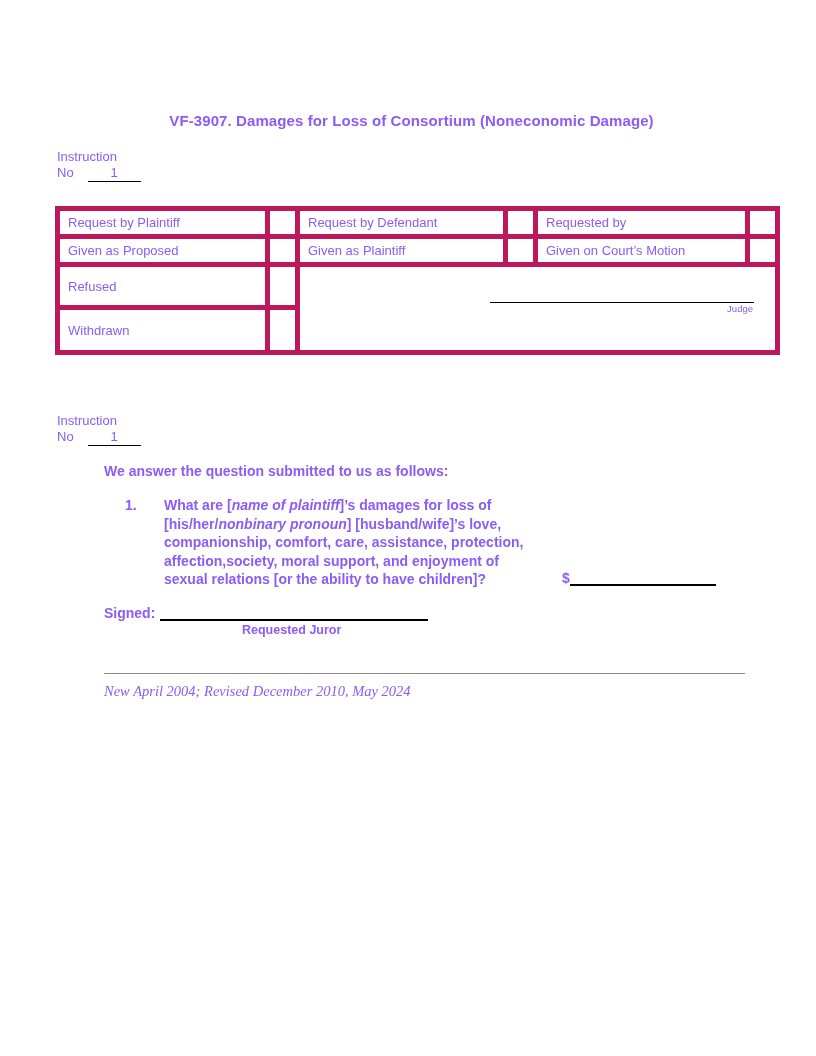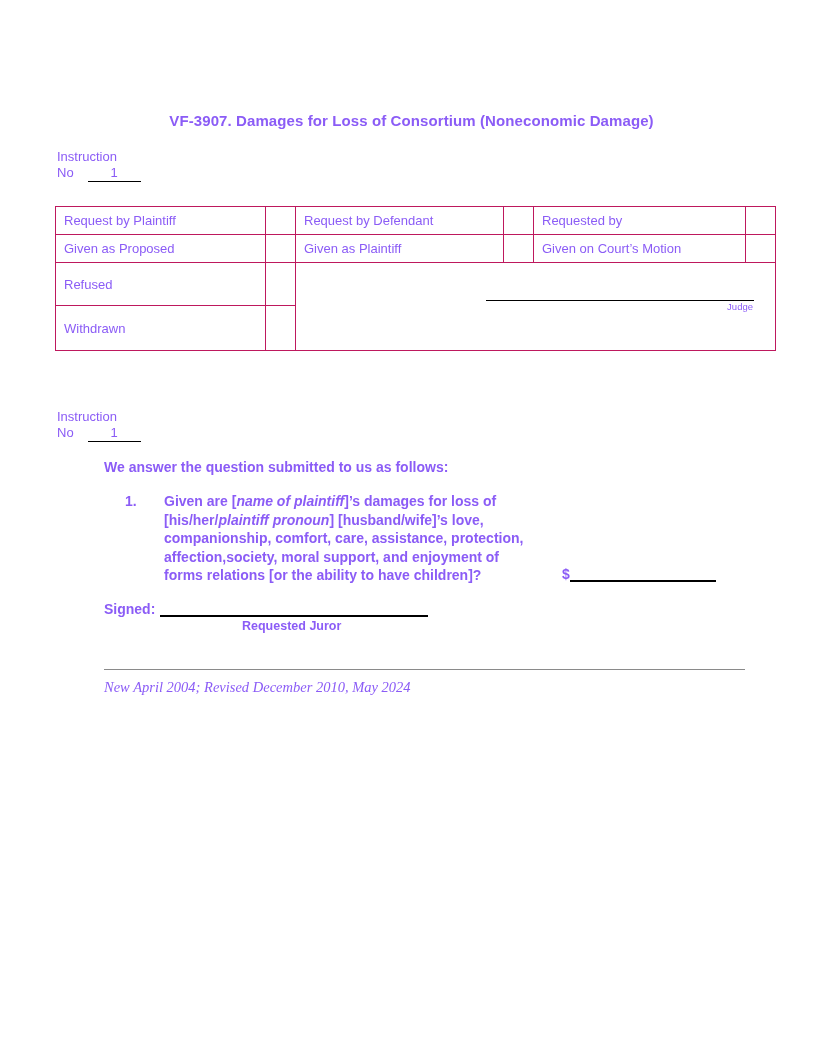--- a/index.html
+++ b/index.html
@@ -30,21 +30,21 @@
     border-bottom:1px solid #000;
     text-align:center;
   }
   table.req {
     border-collapse:collapse;
     margin:24px 0 0 48px;
     width:720px;
     font-size:13px;
     table-layout:fixed;
   }
-  table.req td { border:1px solid #be185d; padding:2px 8px; vertical-align:middle; overflow:hidden; }
+  table.req td { border:5px solid #be185d; padding:2px 8px; vertical-align:middle; overflow:hidden; }
   tr.r1 td, tr.r2 td { height:28px; }
   tr.r3 td { height:43px; }
   tr.r4 td { height:45px; }
   td.sig-cell { vertical-align:bottom; padding:0 0 2px 0; }
   .sig-line { margin:0 13px 0 182px; border-bottom:1px solid #000; height:0; }
   .judge-label { text-align:right; font-size:9.5px; line-height:12px; padding-right:14px; }
   .intro { margin:17px 0 0 97px; font-size:14px; font-weight:bold; line-height:17px; }
   .q-row {
     position:relative;
     margin:16px 0 0 118px;
@@ -131,21 +131,21 @@
     <div>Instruction</div>
     <div class="instr-no-row">
       <span>No</span><span class="no-blank">1</span>
     </div>
   </div>
 
   <div class="intro">We answer the question submitted to us as follows:</div>
 
   <div class="q-row">
     <span class="q-num">1.</span>
-    <div class="q-text"><span>Given are [</span><span class="bi">name of plaintiff</span><span>]’s damages for loss of [his/her/</span><span class="bi">plaintiff pronoun</span><span>] [husband/wife]’s love, companionship, comfort, care, assistance, protection, affection,society, moral support, and enjoyment of forms relations [or the ability to have children]?</span></div>
+    <div class="q-text"><span>What are [</span><span class="bi">name of plaintiff</span><span>]’s damages for loss of [his/her/</span><span class="bi">nonbinary pronoun</span><span>] [husband/wife]’s love, companionship, comfort, care, assistance, protection, affection,society, moral support, and enjoyment of sexual relations [or the ability to have children]?</span></div>
     <div class="q-amount"><span>$</span><span class="blank amount-blank"></span></div>
   </div>
 
   <div class="signed-row">
     <span>Signed:</span><span class="blank signed-blank"></span>
   </div>
   <div class="presiding">Requested Juror</div>
 
 
 

